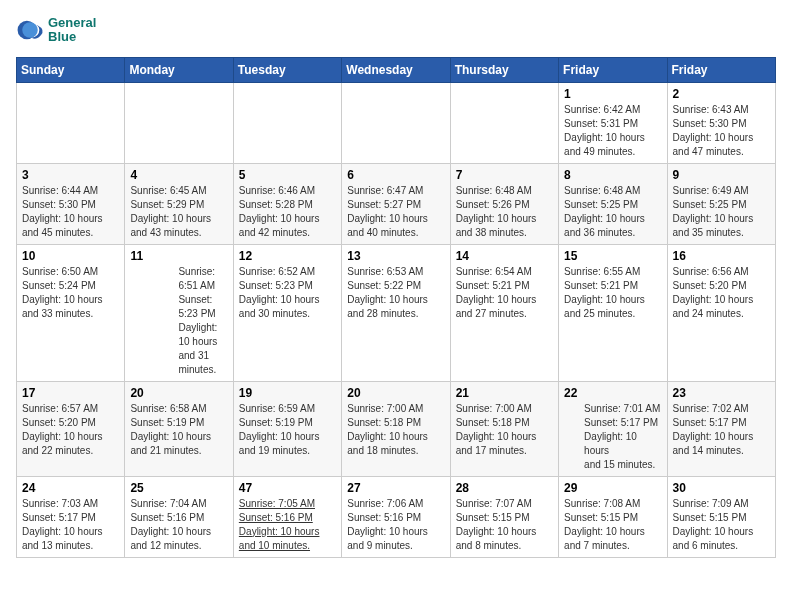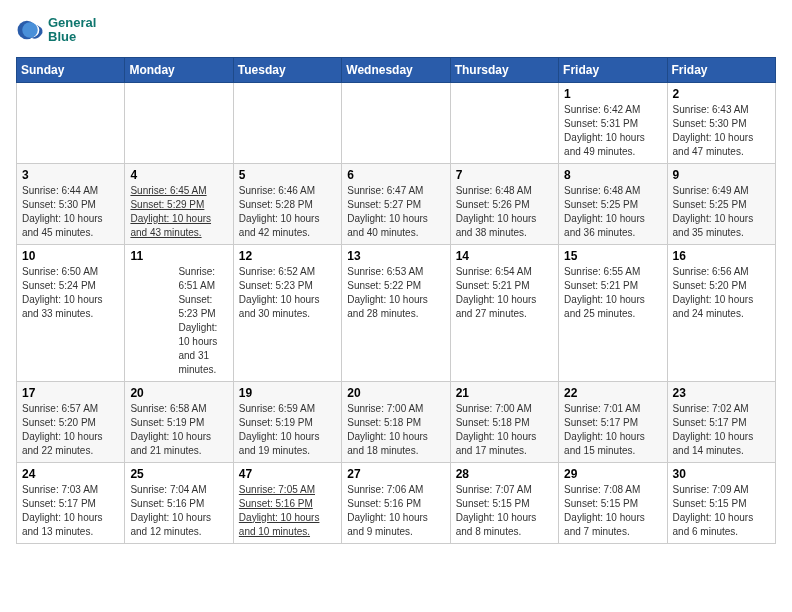--- a/index.html
+++ b/index.html
@@ -139,21 +139,21 @@
       <tr>
         <td>
           <span class="day-num">3</span>
           <div class="day-info" style="white-space: pre-line;">Sunrise: 6:44 AM
 Sunset: 5:30 PM
 Daylight: 10 hours
 and 45 minutes.</div>
         </td>
         <td>
           <span class="day-num">4</span>
-          <div class="day-info" style="white-space: pre-line; text-decoration: underline;">Sunrise: 6:45 AM
+          <div class="day-info" style="white-space: pre-line;">Sunrise: 6:45 AM
 Sunset: 5:29 PM
 Daylight: 10 hours
 and 43 minutes.</div>
         </td>
         <td>
           <span class="day-num">5</span>
           <div class="day-info" style="white-space: pre-line;">Sunrise: 6:46 AM
 Sunset: 5:28 PM
 Daylight: 10 hours
 and 42 minutes.</div>
@@ -269,21 +269,21 @@
         </td>
         <td>
           <span class="day-num">21</span>
           <div class="day-info" style="white-space: pre-line;">Sunrise: 7:00 AM
 Sunset: 5:18 PM
 Daylight: 10 hours
 and 17 minutes.</div>
         </td>
         <td>
           <span class="day-num">22</span>
-          <div class="day-info" style="white-space: pre-line;">Sunrise: 7:01 AM
+          <div class="day-info" style="white-space: pre-line; margin-left: 20px;">Sunrise: 7:01 AM
 Sunset: 5:17 PM
 Daylight: 10 hours
 and 15 minutes.</div>
         </td>
         <td>
           <span class="day-num">23</span>
           <div class="day-info" style="white-space: pre-line;">Sunrise: 7:02 AM
 Sunset: 5:17 PM
 Daylight: 10 hours
 and 14 minutes.</div>

